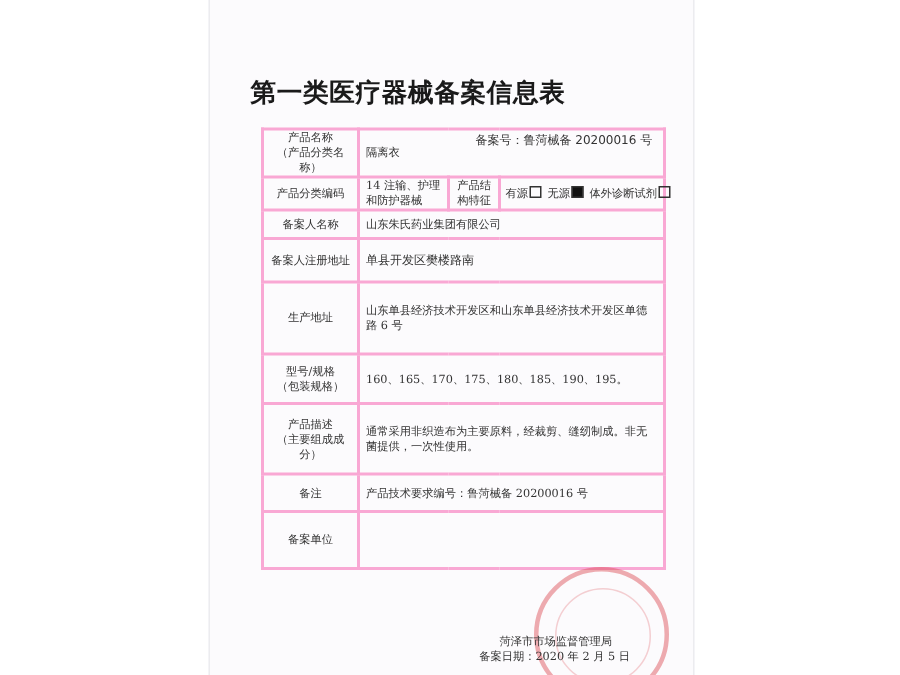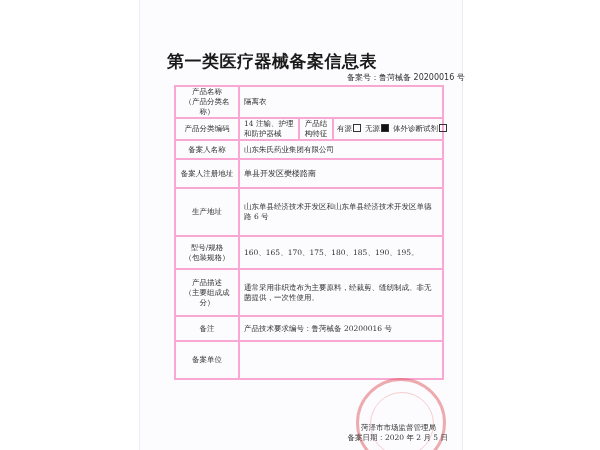--- a/index.html
+++ b/index.html
@@ -10,23 +10,22 @@
     .paper {
       position:absolute; left:139px; top:0; width:322px; height:450px;
       background:#fcfbfd; border-left:1px solid #ececef; border-right:1px solid #ececef;
     }
     .title {
       position:absolute; left:0; top:50px; width:544px; text-align:center;
       font-family:"DejaVu Sans","Liberation Sans",sans-serif; font-weight:bold;
       font-size:17px; color:#1a1a1a; letter-spacing:0.5px;
     }
     .recno {
-      position:absolute; left:317px; top:72px; font-size:8px; color:#333;
+      position:absolute; left:317px; top:88px; font-size:8px; color:#333;
       font-family:"DejaVu Sans","Liberation Sans",sans-serif;
-      margin-left:30px;
     }
     table {
       position:absolute; left:174px; top:85px; width:268px;
       border-collapse:collapse; table-layout:fixed; font-size:7.5px;
     }
     td { border:2px solid #f9a8d4; padding:0 4px; line-height:10px; vertical-align:middle; }
     td.lbl { text-align:center; color:#333; }
     td.val { text-align:left; color:#333; }
     .stamp {
       position:absolute; left:356px; top:378px; width:90px; height:90px; border-radius:50%;
@@ -114,16 +113,16 @@
     <td class="lbl">备案单位</td>
     <td class="val" colspan="3"></td>
   </tr>
 
 </tbody>
   </table>
 
 <div class="stamp"></div>
 <div class="stamp-inner"></div>
 
-<div class="issuer" style="top:423px;margin-left:28px;">
+<div class="issuer" style="top:423px;">
   <div style="padding-right:12px;">菏泽市市场监督管理局</div>
   <div>备案日期：2020 年 2 月 5 日</div>
 </div>
 
 </body></html>

